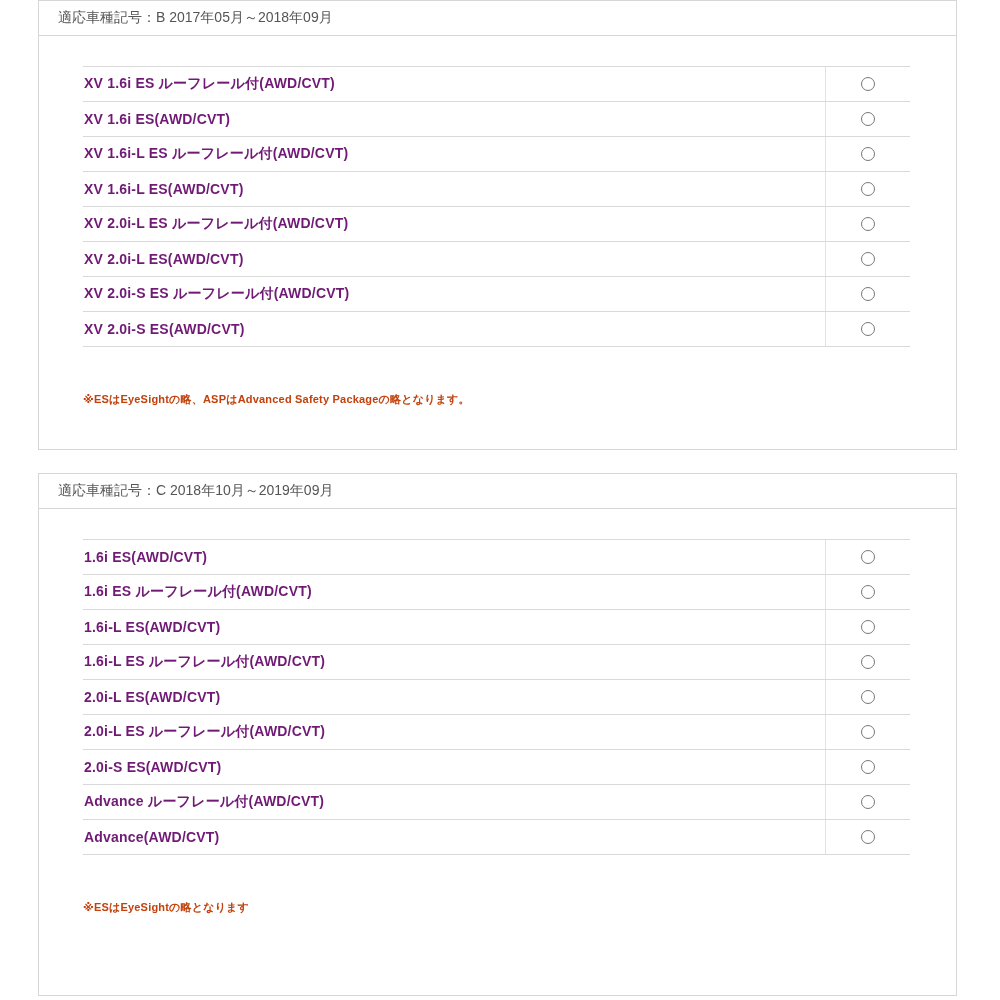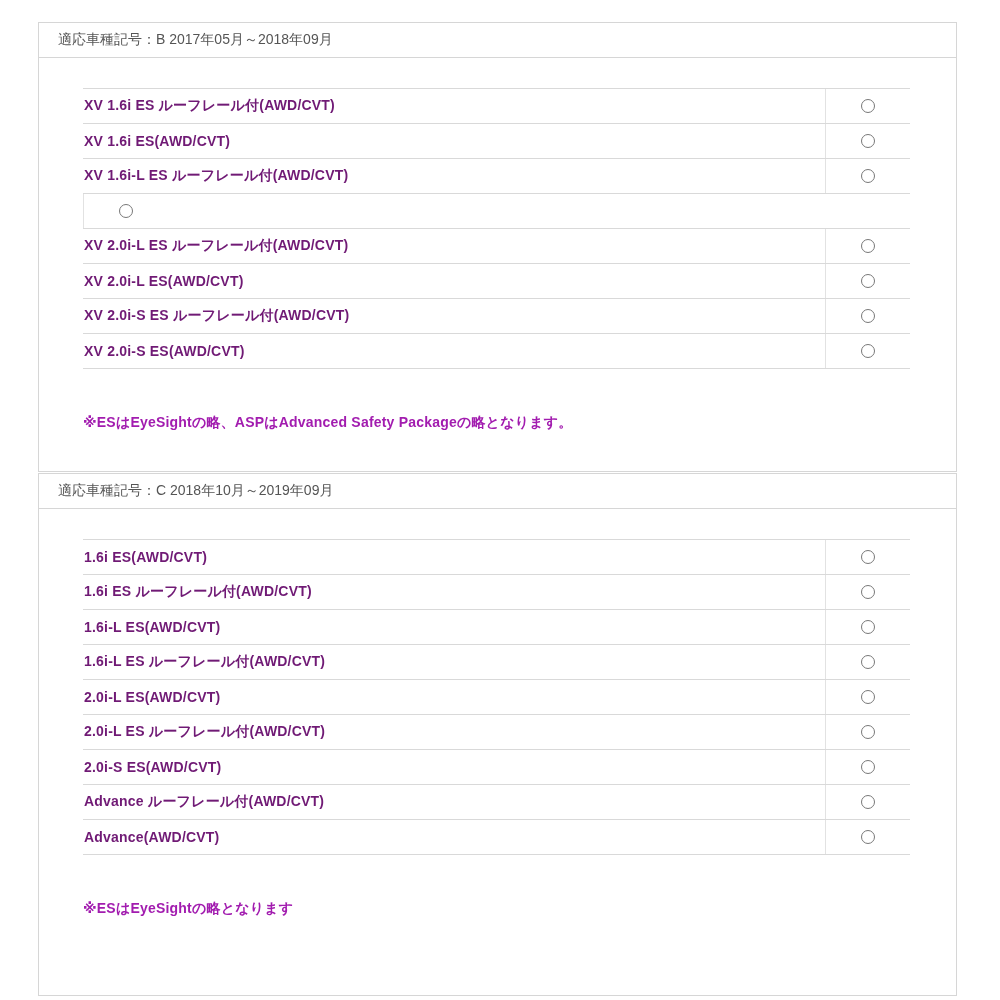--- a/index.html
+++ b/index.html
@@ -16,21 +16,21 @@
     overflow: hidden;
   }
   .section {
     position: absolute;
     left: 38px;
     width: 919px;
     box-sizing: border-box;
     border: 1px solid #d6d6d6;
     background: #ffffff;
   }
-  .section-b { top: 22px;   height: 450px; }
+  .section-b { top: 0;   height: 450px; }
   .section-c { top: 473px; height: 523px; }
   .section-header {
     height: 35px;
     box-sizing: border-box;
     border-bottom: 1px solid #d6d6d6;
     display: flex;
     align-items: center;
     padding-left: 19px;
     font-size: 14px;
     color: #555555;
@@ -70,23 +70,23 @@
   .radio {
     width: 12px;
     height: 12px;
     border: 1.5px solid #787878;
     border-radius: 50%;
     background: #ffffff;
     cursor: pointer;
   }
   .footnote {
     margin-top: 45px;
-    font-size: 14px;
+    font-size: 11px;
     font-weight: bold;
-    color: #a21caf;
+    color: #c2410c;
     letter-spacing: 0.2px;
   }
 </style>
 </head>
 <body>
 
 <div class="canvas">
 
   <div class="section section-b">
     <div class="section-header">
@@ -106,20 +106,21 @@
               <span class="radio"></span>
             </div>
           </div>
           <div class="grade-row">
             <div class="grade-label">XV 1.6i-L ES ルーフレール付(AWD/CVT)</div>
             <div class="radio-cell">
               <span class="radio"></span>
             </div>
           </div>
           <div class="grade-row">
+            <div class="grade-label">XV 1.6i-L ES(AWD/CVT)</div>
             <div class="radio-cell">
               <span class="radio"></span>
             </div>
           </div>
           <div class="grade-row">
             <div class="grade-label">XV 2.0i-L ES ルーフレール付(AWD/CVT)</div>
             <div class="radio-cell">
               <span class="radio"></span>
             </div>
           </div>

